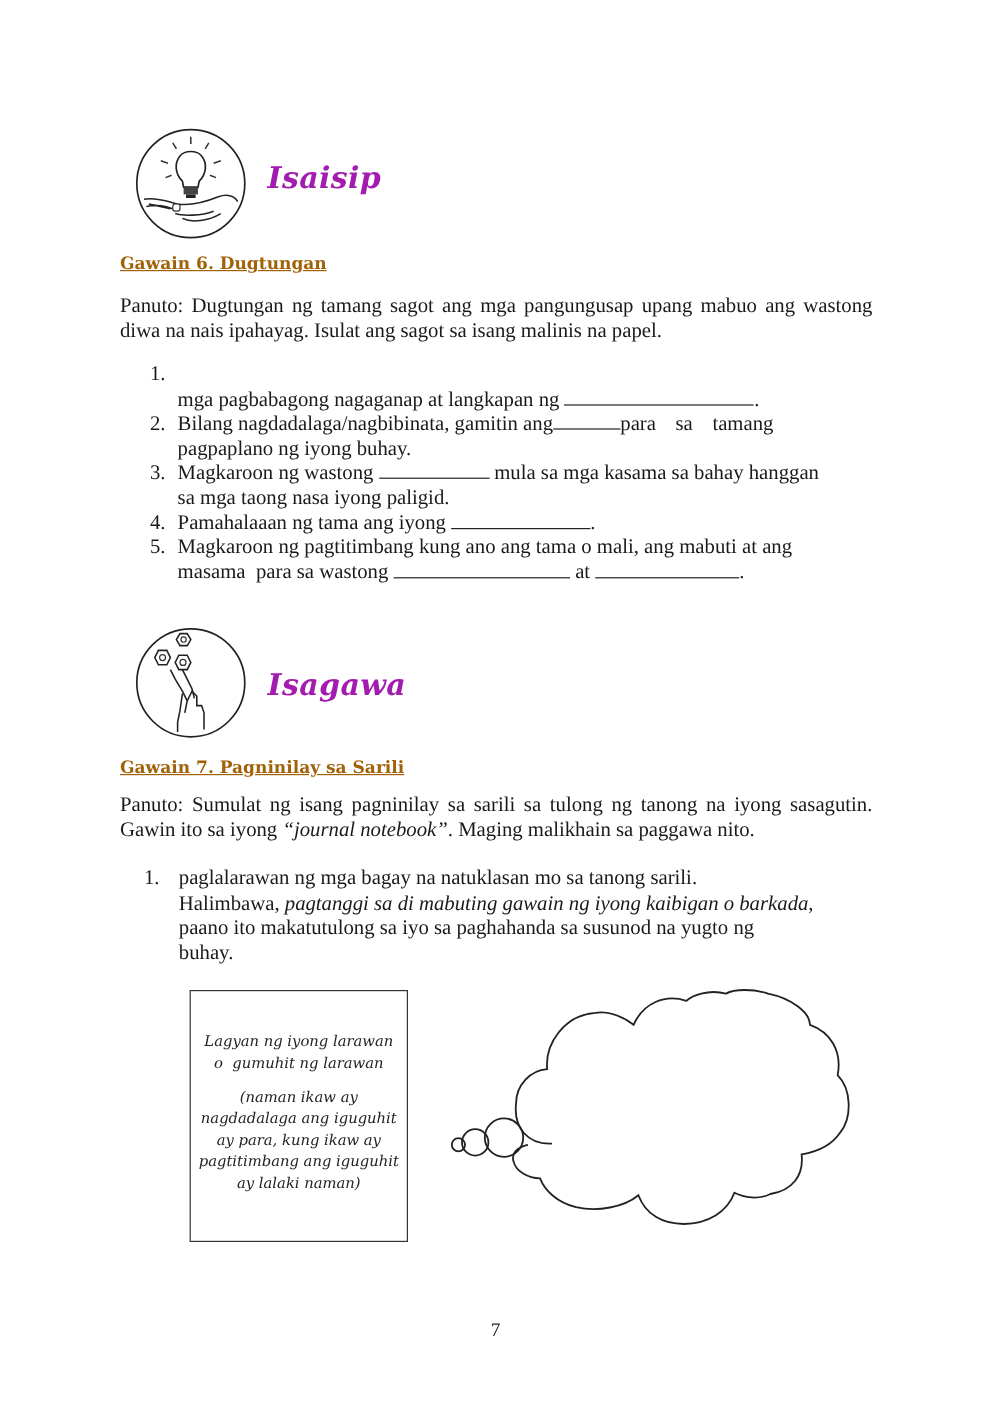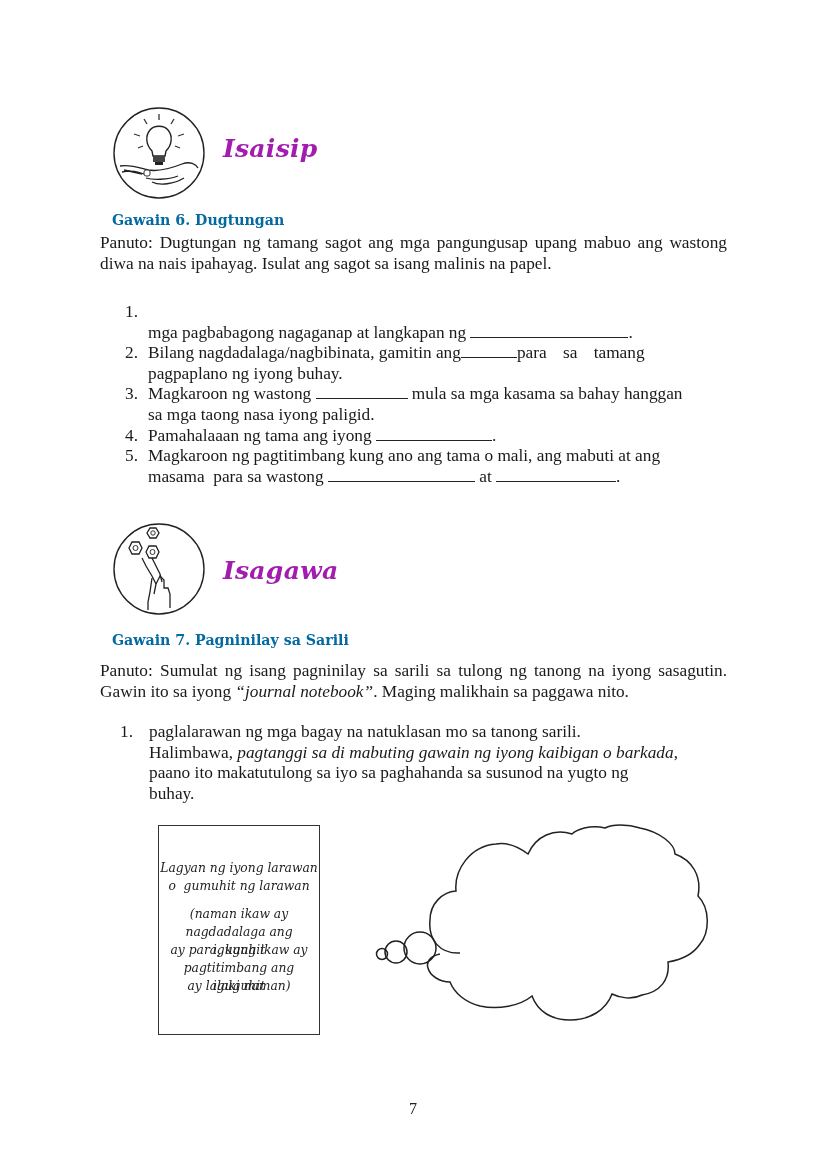--- a/index.html
+++ b/index.html
@@ -4,37 +4,37 @@
 <style>
   html, body { margin: 0; padding: 0; background: #ffffff; }
   body { width: 826px; height: 1169px; position: relative; overflow: hidden;
          font-family: "DejaVu Serif", "Liberation Serif", serif; color: #1a1a1a; }
   .abs { position: absolute; }
 
   .section-icon { position: absolute; width: 94px; height: 94px; }
   .section-title { position: absolute; font-family: "DejaVu Serif", serif; font-weight: bold; font-style: italic;
                    font-size: 25px; color: #a21caf; letter-spacing: 0.3px; }
 
-  .gawain-title { position: absolute; left: 112px; font-family: "DejaVu Serif", serif; font-weight: bold;
-                  font-size: 14.2px; color: #0369a1; }
+  .gawain-title { position: absolute; left: 100px; font-family: "DejaVu Serif", serif; font-weight: bold;
+                  font-size: 14.2px; color: #a16207; text-decoration: underline; }
   .panuto { position: absolute; left: 100px; width: 627px; font-family: "Liberation Serif", serif;
             font-size: 17.3px; line-height: 21px; text-align: justify; color: #1a1a1a; }
 
   .list { position: absolute; left: 120px; width: 607px; margin: 0; padding: 0; list-style: none;
           font-family: "Liberation Serif", serif; font-size: 17.3px; line-height: 20.6px; color: #1a1a1a; }
   .list li { position: relative; padding-left: 28px; text-align: justify; }
   .list li .num { position: absolute; left: 5px; top: 0; }
   .blank { display: inline-block; border-bottom: 1px solid #222; height: 14px; vertical-align: baseline; }
 
   .list2 { position: absolute; left: 120px; width: 640px; margin: 0; padding: 0; list-style: none;
            font-family: "Liberation Serif", serif; font-size: 17.3px; line-height: 20.5px; color: #1a1a1a; }
   .list2 li { position: relative; padding-left: 29px; }
   .list2 li .num { position: absolute; left: 0; top: 0; }
 
-  .photo-box { position: absolute; left: 158px; top: 825px; width: 162px; height: 210px;
+  .photo-box { position: absolute; left: 158px; top: 825px; width: 182px; height: 210px;
                border: 1.5px solid #333; box-sizing: border-box; }
   .photo-text { position: absolute; left: 0; right: 0; text-align: center; font-family: "DejaVu Serif", serif;
                 font-style: italic; font-size: 12.3px; line-height: 18px; color: #222; }
 
   .page-number { position: absolute; left: 0; width: 826px; top: 1100px; text-align: center;
                  font-family: "Liberation Serif", serif; font-size: 16px; color: #222; }
 </style>
 </head>
 <body>
 
@@ -54,21 +54,21 @@
   <path d="M40 45 C34 39 33 30 38 24 C42 19 52 19 56 24 C61 30 60 39 54 45 L53 50 L41 50 Z" fill="#fff" stroke="#222" stroke-width="1.4"></path>
   <rect x="41" y="50" width="12" height="6" fill="#444"></rect>
   <rect x="43" y="56" width="8" height="3" fill="#222"></rect>
 
   <path d="M8 60 C18 58 28 62 36 64 C48 66 60 62 70 58 C78 55 84 58 86 62 M10 66 C20 64 26 66 32 68 M34 72 C40 74 56 74 66 70 M40 76 C48 80 62 78 72 72 M12 64 L30 68" fill="none" stroke="#222" stroke-width="1.3"></path>
   <rect x="32" y="64" width="6" height="6" rx="2" fill="#fff" stroke="#333" stroke-width="1"></rect>
 </svg>
 <div class="section-title" style="left:223px; top:134px;">Isaisip</div>
 
 <div class="gawain-title" style="top:212px;">Gawain 6. Dugtungan</div>
-<div class="panuto" style="top:232px;">Panuto: Dugtungan ng tamang sagot ang mga pangungusap upang mabuo ang wastong diwa na nais ipahayag. Isulat ang sagot sa isang malinis na papel.</div>
+<div class="panuto" style="top:244px;">Panuto: Dugtungan ng tamang sagot ang mga pangungusap upang mabuo ang wastong diwa na nais ipahayag. Isulat ang sagot sa isang malinis na papel.</div>
 
 <ol class="list" style="top:302px;">
   <li>
     <span class="num">1.</span>
     <br>
     <span>mga pagbabagong nagaganap at langkapan ng</span>
     <span class="blank" style="width:158px;"></span><span>.</span>
   </li>
   <li>
     <span class="num">2.</span>

